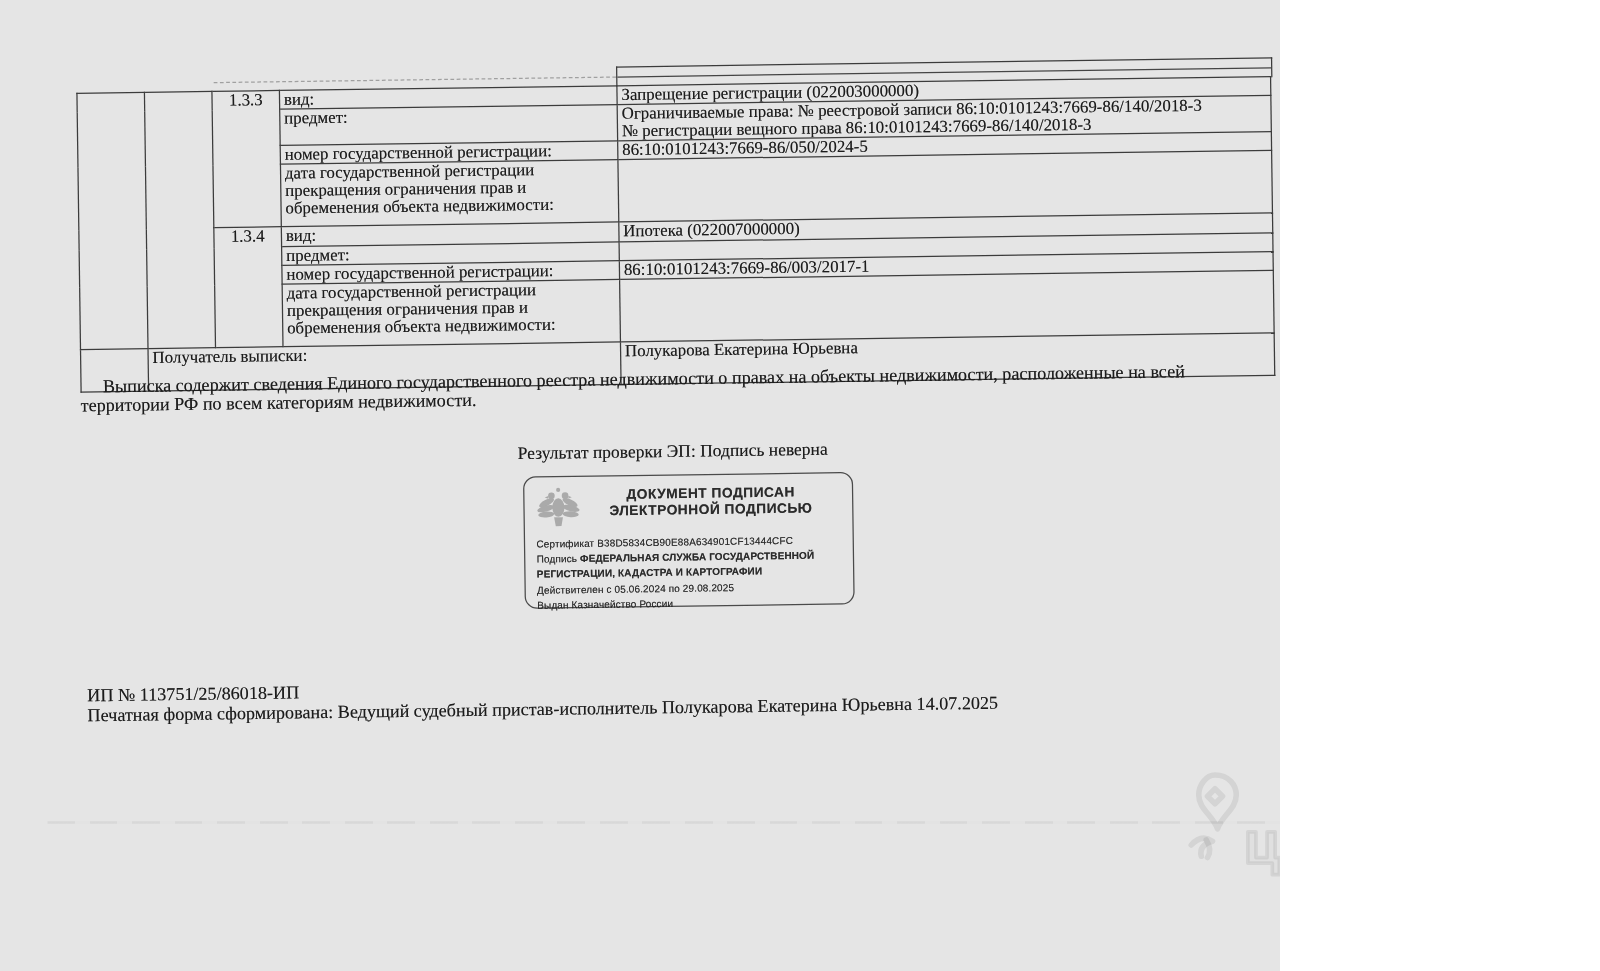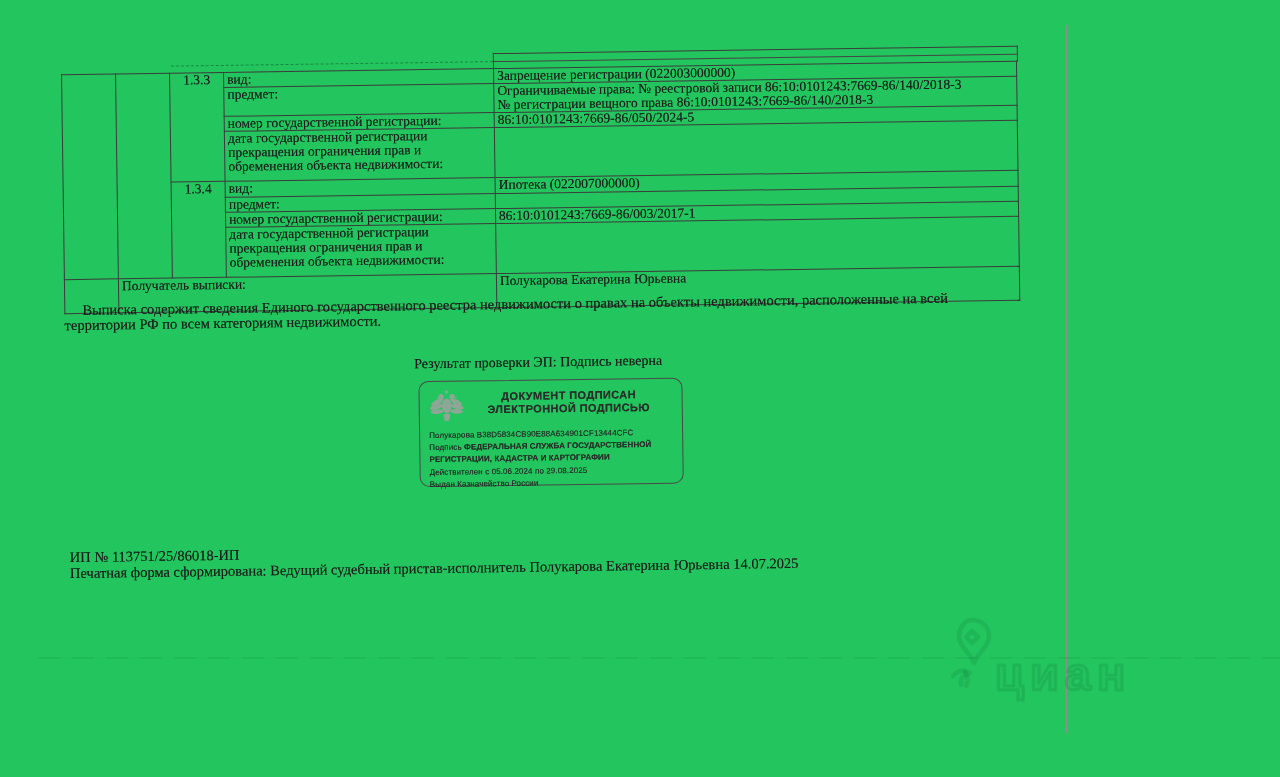--- a/index.html
+++ b/index.html
@@ -2,21 +2,21 @@
 <html><head>
 <meta charset="utf-8">
 <style>
   html,body{margin:0;padding:0;}
   body{
     width:1280px;height:777px;overflow:hidden;
     background:#ffffff;
     font-family:"Liberation Serif", serif;
     color:#1c1c1c;
   }
-  .page{position:relative;width:1280px;height:777px;background:#22c55e;overflow:hidden;}
+  .page{position:relative;width:1024px;height:777px;background:#e5e5e5;overflow:hidden;}
   
   .rot{
     position:absolute;left:0;top:0;width:1280px;height:777px;
     transform:rotate(-0.8deg);transform-origin:0 0;
     text-shadow:0 0 0.4px rgba(0,0,0,0.5);
   }
 
   
   .sliver{
     position:absolute;left:492px;top:60px;width:523px;height:15px;
@@ -166,21 +166,21 @@
             <ellipse cx="34.5" cy="29" rx="8.2" ry="3.0" transform="rotate(4 34.5 29)"></ellipse>
             <path d="M17.5,32 h9 l-1.6,9 h-5.8 z"></path>
           </g>
         </svg>
         <div class="stamp-title">
           <div>ДОКУМЕНТ ПОДПИСАН</div>
           <div>ЭЛЕКТРОННОЙ ПОДПИСЬЮ</div>
         </div>
       </div>
       <div class="stamp-info">
-        <div><span>Полукарова</span> <span>B38D5834CB90E88A634901CF13444CFC</span></div>
+        <div><span>Сертификат</span> <span>B38D5834CB90E88A634901CF13444CFC</span></div>
         <div class="owner-wrap"><span>Подпись</span> <b>ФЕДЕРАЛЬНАЯ СЛУЖБА ГОСУДАРСТВЕННОЙ РЕГИСТРАЦИИ, КАДАСТРА И КАРТОГРАФИИ</b></div>
         <div>Действителен с 05.06.2024 по 29.08.2025</div>
         <div>Выдан Казначейство России</div>
       </div>
     </div>
 
     <div class="doc-footer">
       <div>ИП № 113751/25/86018-ИП</div>
       <div>Печатная форма сформирована: Ведущий судебный пристав-исполнитель Полукарова Екатерина Юрьевна 14.07.2025</div>
     </div>

